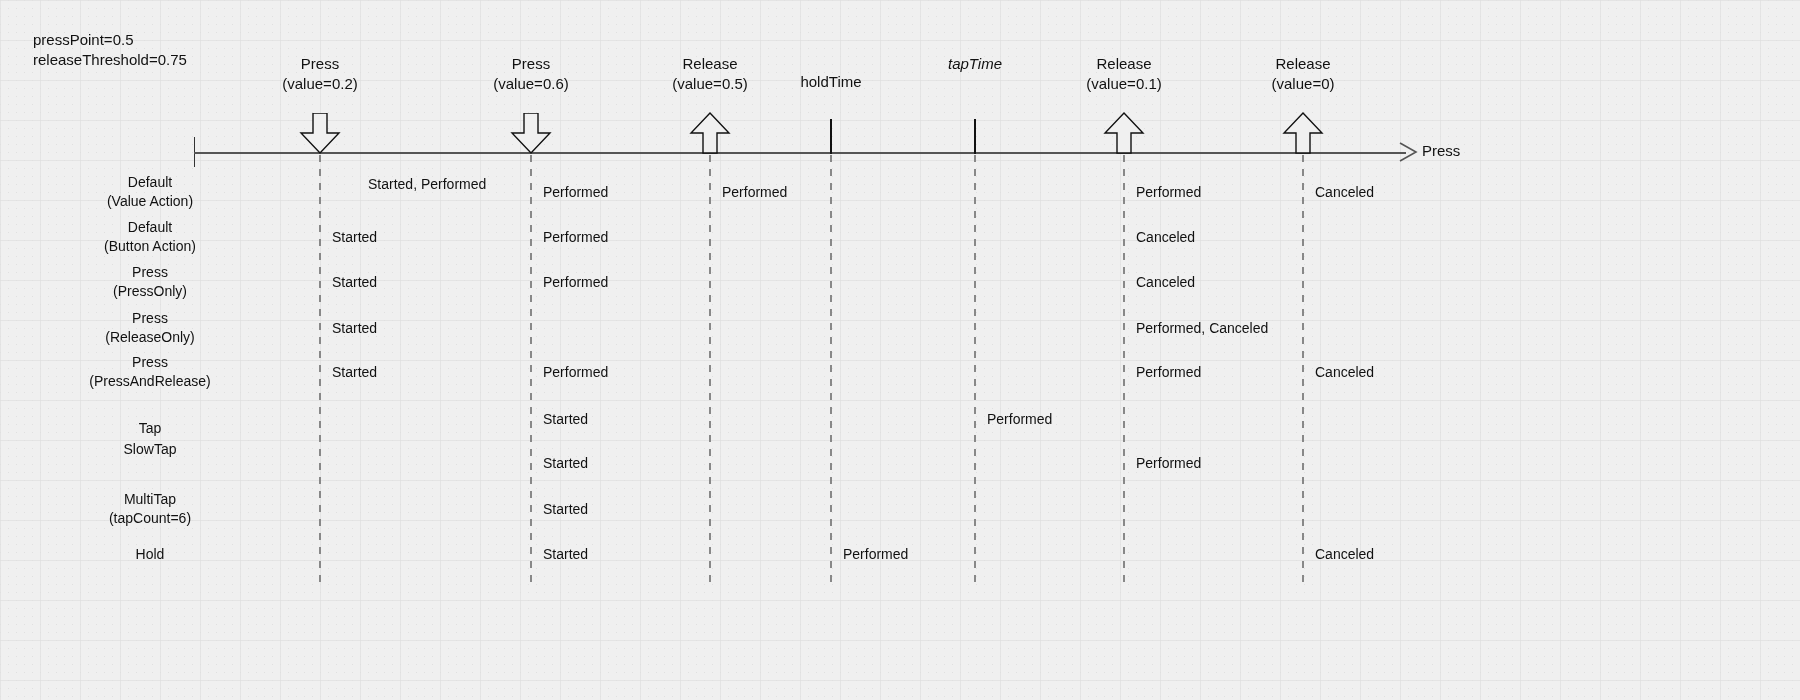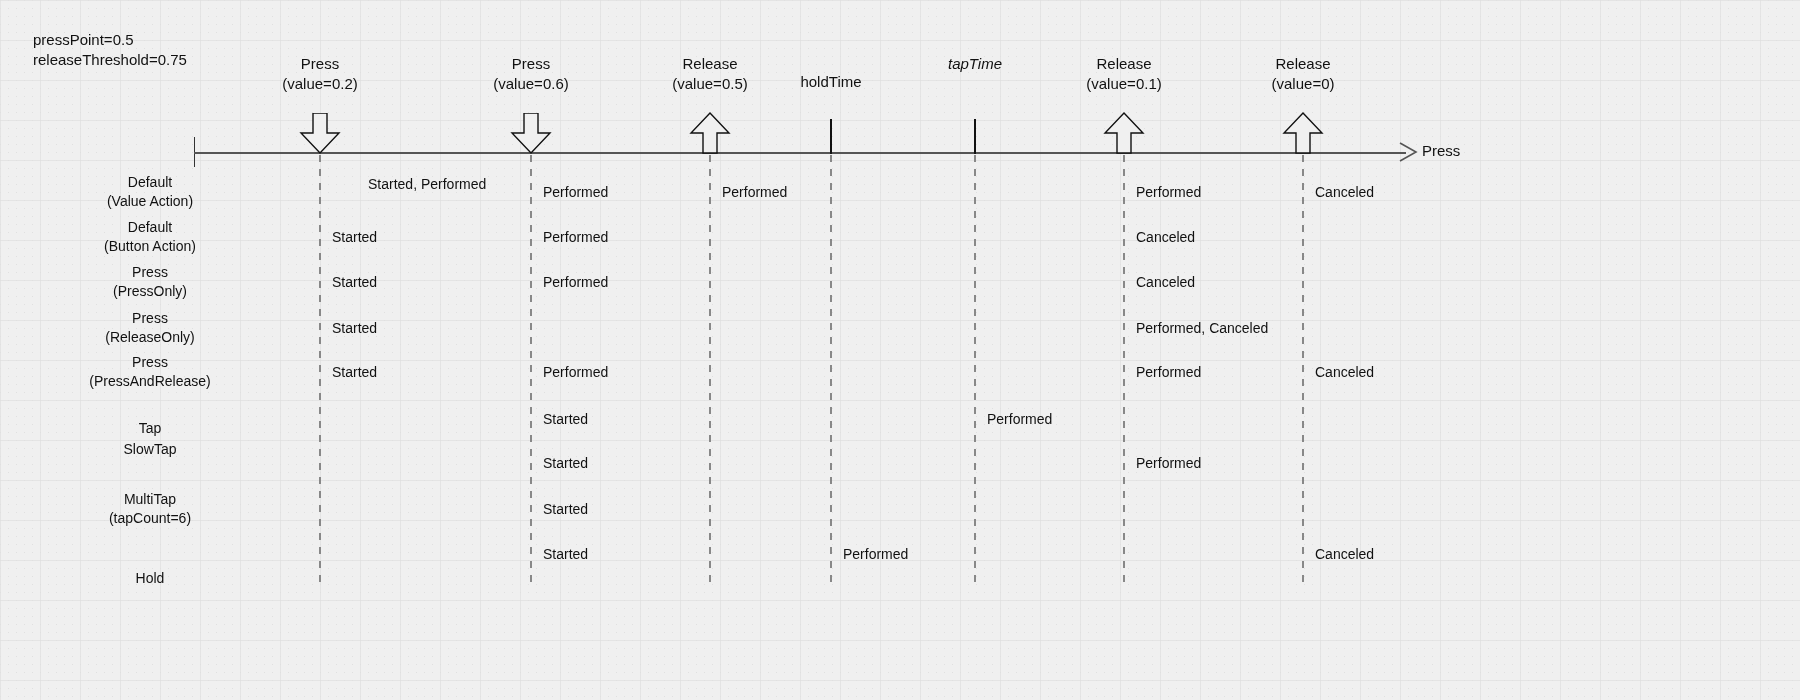--- a/index.html
+++ b/index.html
@@ -235,19 +235,19 @@
       <div class="row-event" style="left: 1315px; top: 372px;">Canceled</div>
       <div class="row-label" style="top: 428px;">Tap</div>
       <div class="row-event" style="left: 543px; top: 419px;">Started</div>
       <div class="row-event" style="left: 987px; top: 419px;">Performed</div>
       <div class="row-label" style="top: 449px;">SlowTap</div>
       <div class="row-event" style="left: 543px; top: 463px;">Started</div>
       <div class="row-event" style="left: 1136px; top: 463px;">Performed</div>
       <div class="row-label" style="top: 509px;">MultiTap
 (tapCount=6)</div>
       <div class="row-event" style="left: 543px; top: 509px;">Started</div>
-      <div class="row-label" style="top: 554px; margin-top: 24px;">Hold</div>
+      <div class="row-label" style="top: 554px;">Hold</div>
       <div class="row-event" style="left: 543px; top: 554px;">Started</div>
       <div class="row-event" style="left: 843px; top: 554px;">Performed</div>
       <div class="row-event" style="left: 1315px; top: 554px;">Canceled</div>
     </div>
 
 </div>
 
 </body></html>

